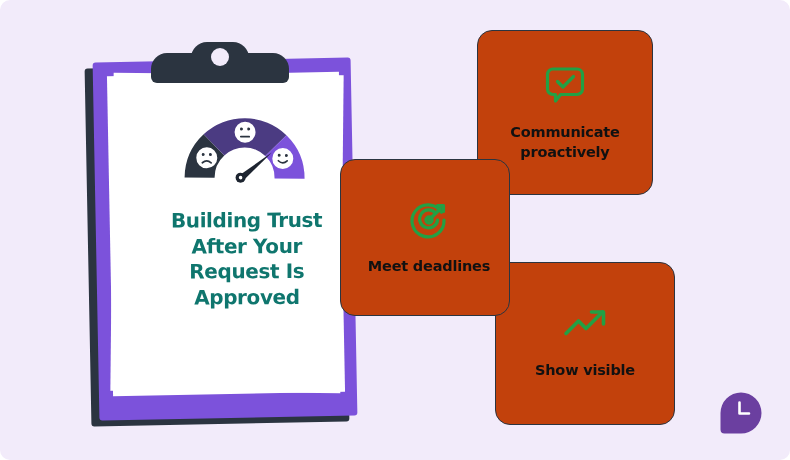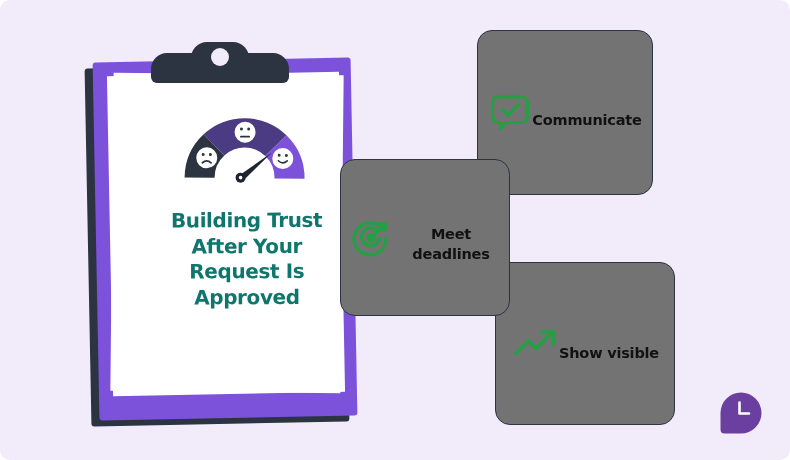--- a/index.html
+++ b/index.html
@@ -118,26 +118,26 @@
     font-size: 20px;
     line-height: 1.28;
     letter-spacing: -0.4px;
     color: #0f766e;
     transform: rotate(-0.8deg);
   }
 
   
   .card {
     position: absolute;
-    background: #737373;
+    background: #c2410c;
     border: 1.6px solid #2b3440;
     border-radius: 15px;
     box-sizing: border-box;
     display: flex;
-    flex-direction: row;
+    flex-direction: column;
     align-items: center;
     justify-content: center;
   }
   .card .card-icon {
     display: block;
     line-height: 0;
   }
   .card .card-label {
     margin-top: 14px;
     text-align: center;
@@ -248,20 +248,21 @@
 
   <div class="card" id="card-communicate">
     <span class="card-icon">
       <svg width="44" height="44" viewBox="0 0 44 44" xmlns="http://www.w3.org/2000/svg">
         <path d="M10 6 H34 A5.5 5.5 0 0 1 39.5 11.5 V26 A5.5 5.5 0 0 1 34 31.5 H17.5 L12.5 38 V31.5 H10 A5.5 5.5 0 0 1 4.5 26 V11.5 A5.5 5.5 0 0 1 10 6 Z" fill="none" stroke="#23a044" stroke-width="3.2" stroke-linejoin="round"></path>
         <path d="M14.5 18.5 L20 24 L30.5 13.5" fill="none" stroke="#23a044" stroke-width="3.2" stroke-linecap="round" stroke-linejoin="round"></path>
       </svg>
     </span>
     <div class="card-label">
       <div>Communicate</div>
+      <div>proactively</div>
     </div>
   </div>
 
   <div class="card" id="card-deadlines">
     <span class="card-icon">
       <svg width="44" height="44" viewBox="0 0 44 44" xmlns="http://www.w3.org/2000/svg">
         <path d="M34.5 14.2 A16 16 0 1 0 37 22" fill="none" stroke="#23a044" stroke-width="3.2" stroke-linecap="round"></path>
         <path d="M28.6 15.2 A9 9 0 1 0 30.6 22" fill="none" stroke="#23a044" stroke-width="3.2" stroke-linecap="round"></path>
         <circle cx="22" cy="22" r="3.1" fill="none" stroke="#23a044" stroke-width="3.2"></circle>
         <path d="M22 22 L33.5 10.5" stroke="#23a044" stroke-width="3.2" stroke-linecap="round"></path>

